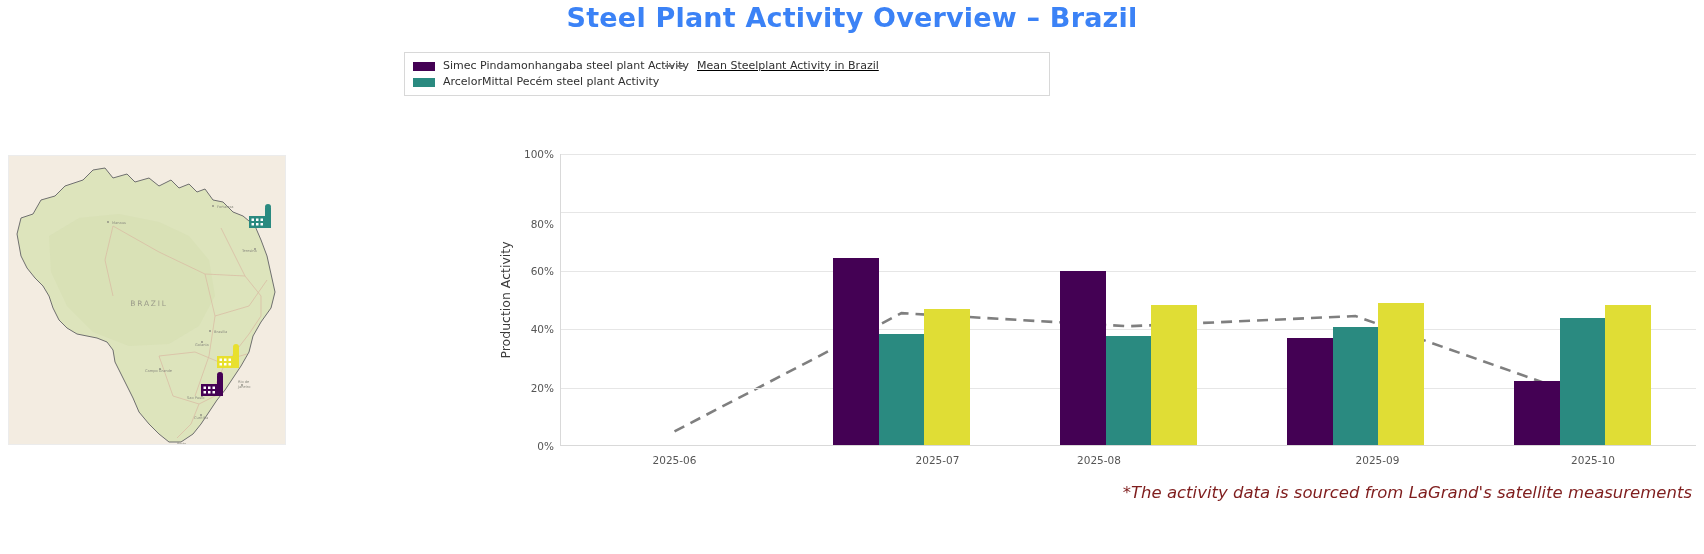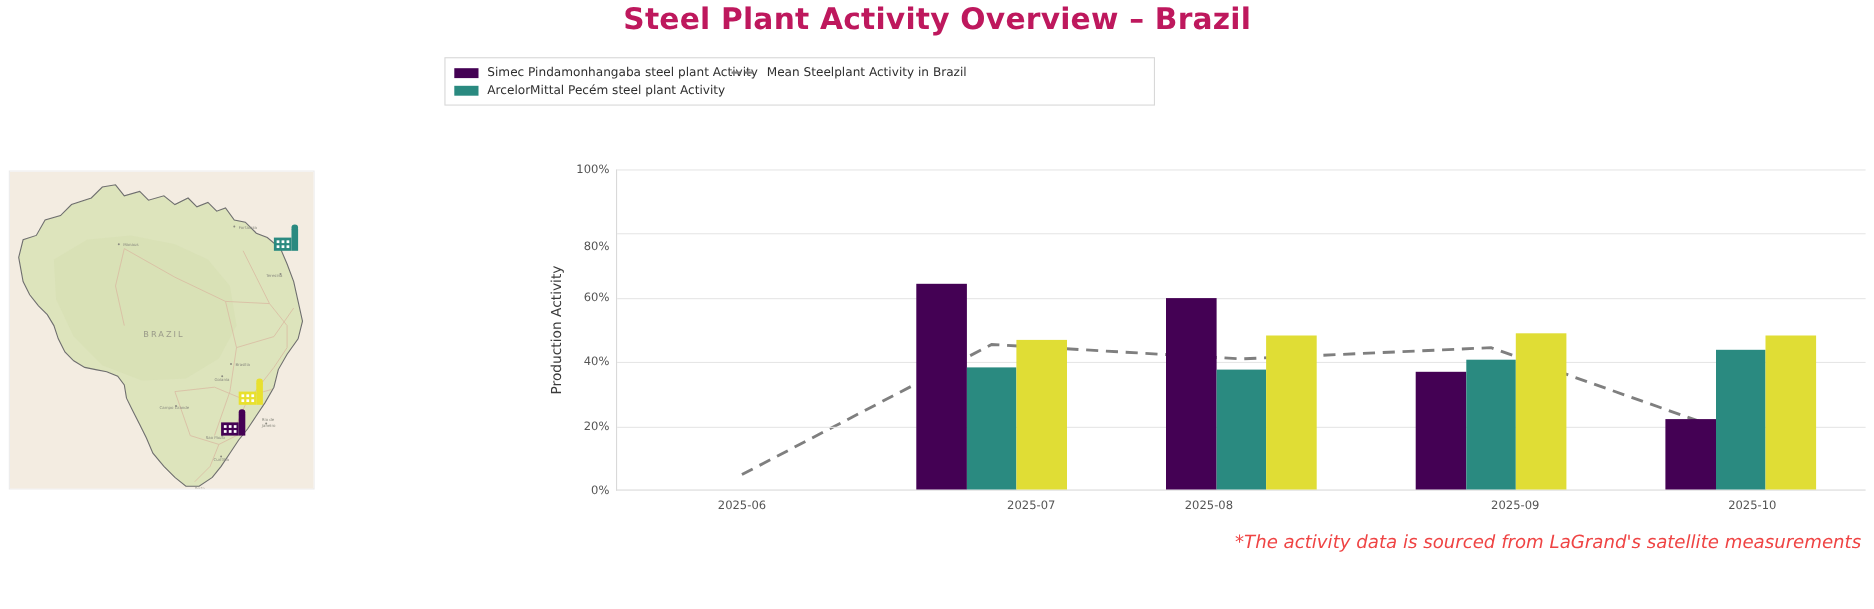--- a/index.html
+++ b/index.html
@@ -19,21 +19,21 @@
 
   
   #title {
     position: absolute;
     top: 2px;
     left: 0;
     width: 1704px;
     text-align: center;
     font-size: 27px;
     font-weight: bold;
-    color: #be185d;
+    color: #3b82f6;
     letter-spacing: 0.2px;
   }
 
   
   #legend {
     position: absolute;
     left: 404px;
     top: 52px;
     width: 646px;
     border: 1px solid #d8d8d8;
@@ -77,21 +77,21 @@
   .legend-dash::before { left: 0px;  width: 8px; }
   .legend-dash::after  { left: 12px; width: 8px; }
   .legend-label {
     font-size: 11px;
     color: #2f2f2f;
     white-space: nowrap;
     line-height: 12px;
   }
   #legend-col-1 { width: 252px; }
   #legend-col-2 { width: 190px; }
-  #legend-col-3 { width: 190px; }
+  #legend-col-3 { width: 190px; text-decoration: underline; }
 
   
   #map-panel {
     position: absolute;
     left: 8px;
     top: 155px;
     width: 278px;
     height: 290px;
     background: #ffffff;
     border: 1px solid #ececec;
@@ -162,21 +162,21 @@
     overflow: visible;
   }
 
   
   #footnote {
     position: absolute;
     right: 12px;
     top: 483px;
     font-size: 16.5px;
     font-style: italic;
-    color: #ef4444;
+    color: #7f1d1d;
     white-space: nowrap;
   }
 </style>
 </head>
 <body>
 
 <div id="page">
 
   <div id="title">Steel Plant Activity Overview – Brazil</div>
 

